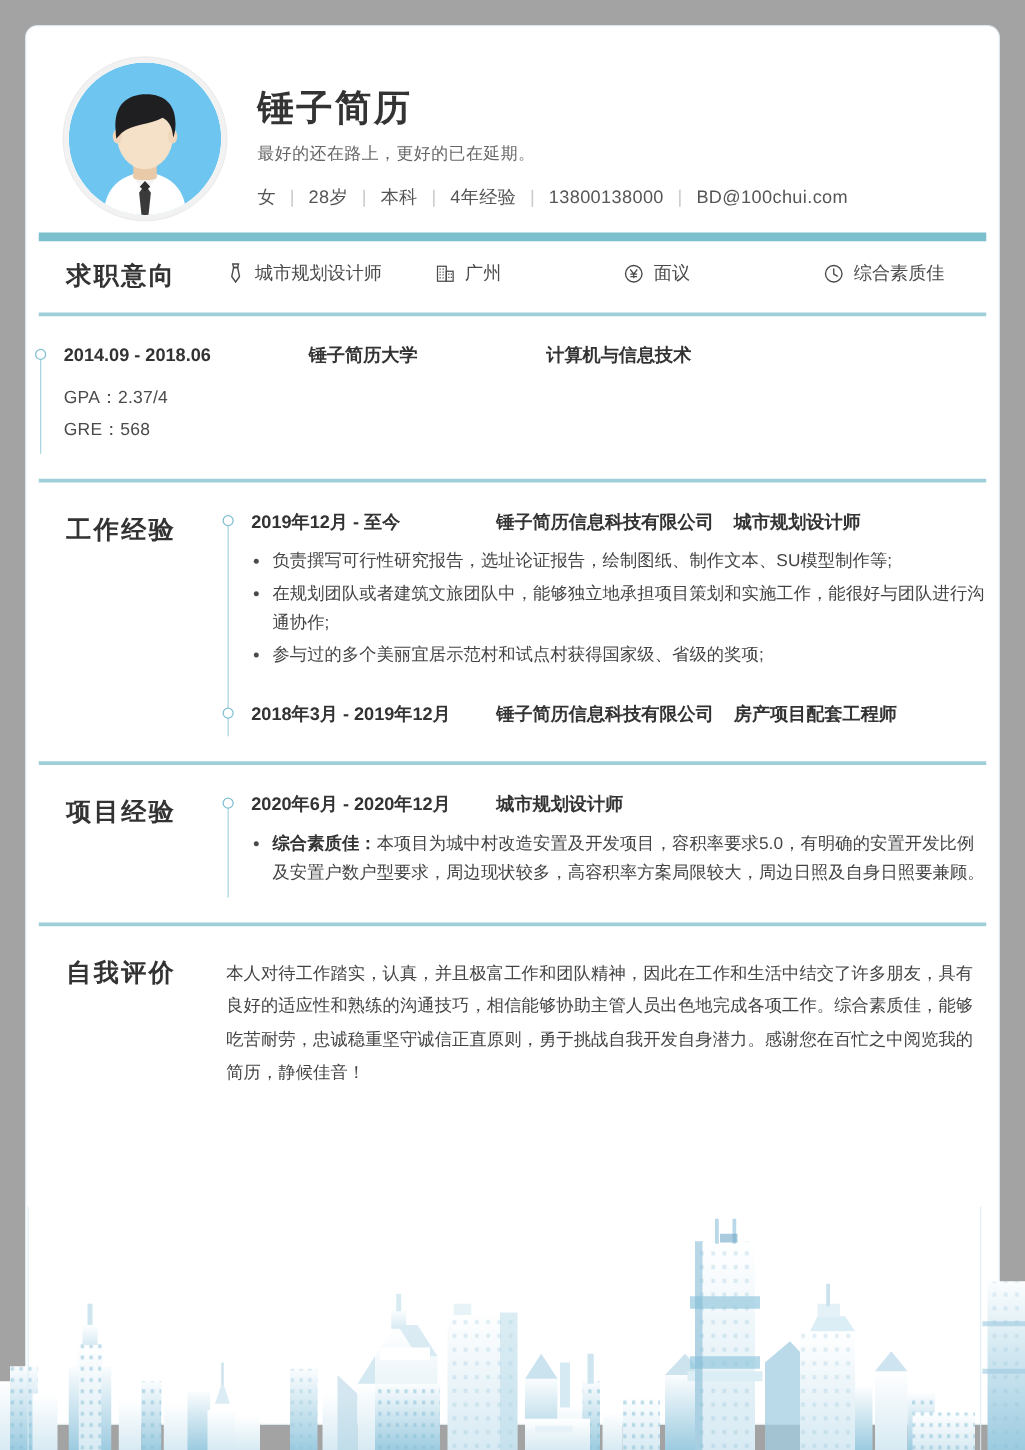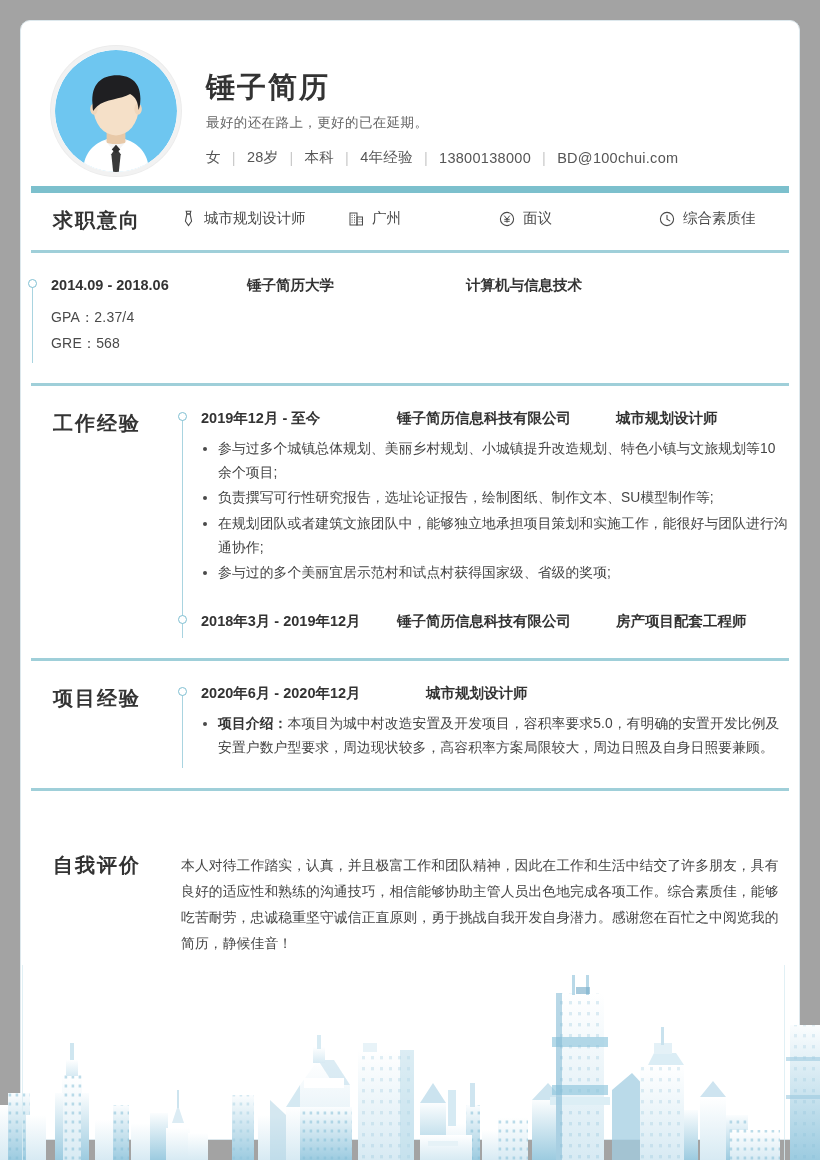--- a/index.html
+++ b/index.html
@@ -98,21 +98,21 @@
     left: -23px; top: 4px;
     width: 7px; height: 7px; border-radius: 50%;
     background: #fff; border: 1px solid #7fbfd2;
   }
   .tl-head {
     display: flex; font-weight: 700; color: #333;
     font-size: 14.5px; line-height: 1.45;
   }
   .tl-head .c1 { width: 196px; flex: 0 0 196px; }
   .tl-head .c2 { width: 190px; flex: 0 0 190px; }
-  .tl-head .c3 { flex: 1; margin-left: 29px; }
+  .tl-head .c3 { flex: 1; }
   .tl-head.edu .c1 { width: 196px; flex: 0 0 196px; }
   .tl-head.edu .c2 { width: 190px; flex: 0 0 190px; }
 
   .sub-lines { margin-top: 9px; }
   .sub-lines div {
     font-size: 14px; color: #4a4a4a; line-height: 1.85; letter-spacing: .2px;
   }
 
   ul.bullets { list-style: none; margin: 8px 0 0 0; padding: 0; }
   ul.bullets li {
@@ -276,21 +276,20 @@
       <div class="sec-body">
         <div class="tl">
 
           <div class="tl-item">
             <div class="tl-head">
               <span class="c1">2019年12月 - 至今</span>
               <span class="c2">锤子简历信息科技有限公司</span>
               <span class="c3">城市规划设计师</span>
             </div>
             <ul class="bullets">
-              <li>参与过多个城镇总体规划、美丽乡村规划、小城镇提升改造规划、特色小镇与文旅规划等10余个项目;</li>
               <li>负责撰写可行性研究报告，选址论证报告，绘制图纸、制作文本、SU模型制作等;</li>
               <li>在规划团队或者建筑文旅团队中，能够独立地承担项目策划和实施工作，能很好与团队进行沟通协作;</li>
               <li>参与过的多个美丽宜居示范村和试点村获得国家级、省级的奖项;</li>
             </ul>
           </div>
 
           <div class="tl-item gap-entry">
             <div class="tl-head">
               <span class="c1">2018年3月 - 2019年12月</span>
               <span class="c2">锤子简历信息科技有限公司</span>
@@ -308,31 +307,31 @@
       <div class="sec-title">项目经验</div>
       <div class="sec-body">
         <div class="tl">
           <div class="tl-item">
             <div class="tl-head">
               <span class="c1">2020年6月 - 2020年12月</span>
               <span class="c3">城市规划设计师</span>
             </div>
             <ul class="bullets">
               <li>
-                <b>项目介绍：</b><span>本项目为城中村改造安置及开发项目，容积率要求5.0，有明确的安置开发比例及安置户数户型要求，周边现状较多，高容积率方案局限较大，周边日照及自身日照要兼顾。</span>
+                <b>综合素质佳：</b><span>本项目为城中村改造安置及开发项目，容积率要求5.0，有明确的安置开发比例及安置户数户型要求，周边现状较多，高容积率方案局限较大，周边日照及自身日照要兼顾。</span>
               </li>
             </ul>
           </div>
         </div>
       </div>
     </div>
 
     <div class="rule-thin"></div>
 
-    <div class="section" style="margin-top:37px;">
+    <div class="section" style="">
       <div class="sec-title">自我评价</div>
       <div class="sec-body">
         <div class="selfeval">本人对待工作踏实，认真，并且极富工作和团队精神，因此在工作和生活中结交了许多朋友，具有良好的适应性和熟练的沟通技巧，相信能够协助主管人员出色地完成各项工作。综合素质佳，能够吃苦耐劳，忠诚稳重坚守诚信正直原则，勇于挑战自我开发自身潜力。感谢您在百忙之中阅览我的简历，静候佳音！</div>
       </div>
     </div>
 
   </div>
 
   <div class="skyline">
     <svg viewBox="0 0 820 195" preserveAspectRatio="none">

